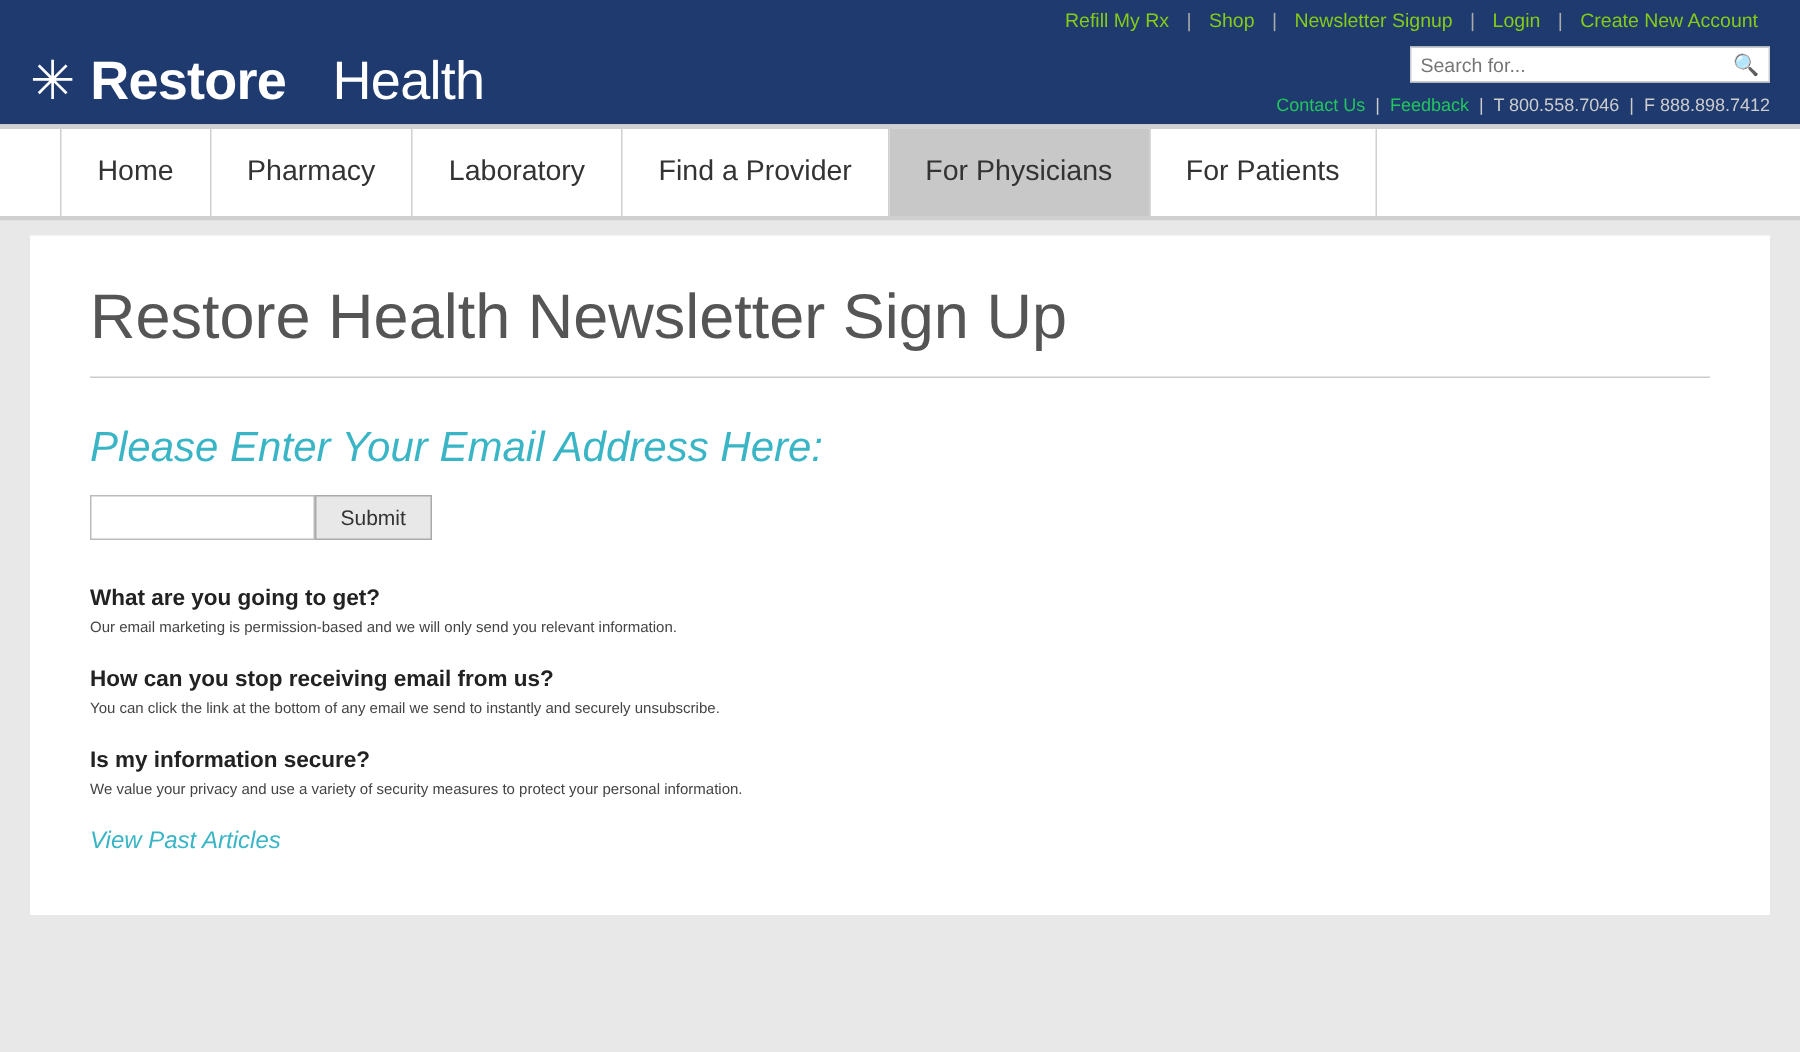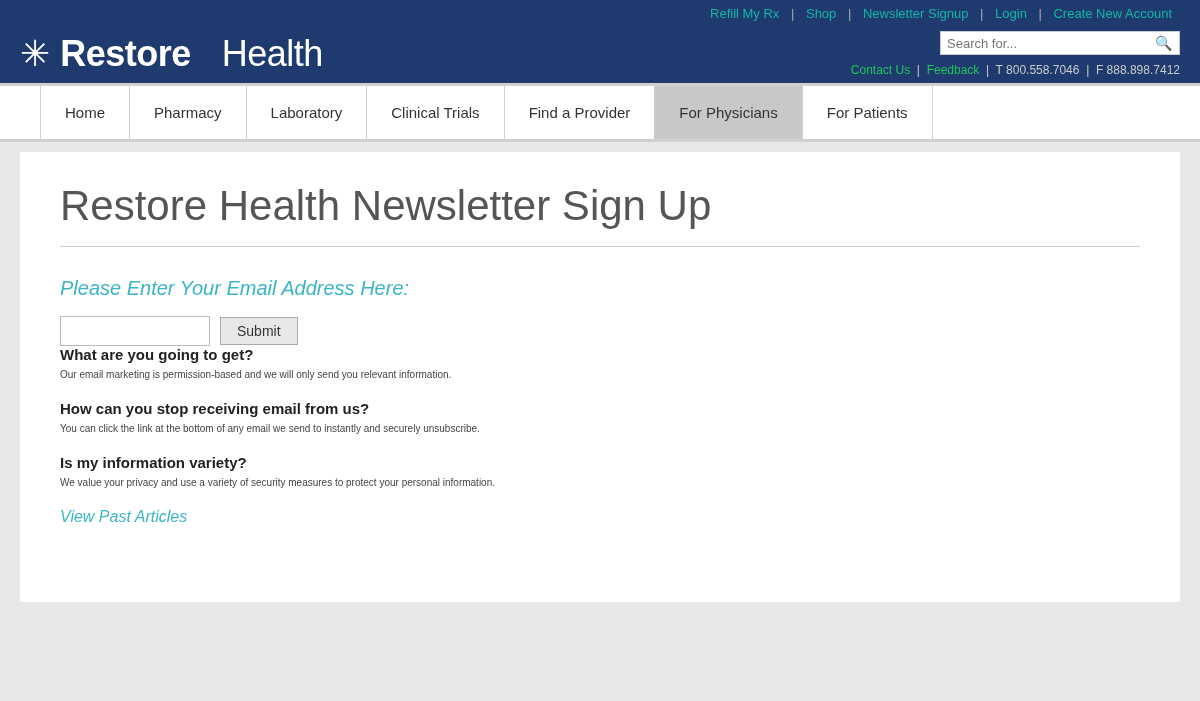--- a/index.html
+++ b/index.html
@@ -13,21 +13,21 @@
     }
     .top-links {
       display: flex;
       justify-content: flex-end;
       align-items: center;
       padding: 6px 20px 4px 20px;
       font-size: 13px;
       gap: 0;
     }
     .top-links a {
-      color: #14b8a6;
+      color: #84cc16;
       text-decoration: none;
       padding: 0 8px;
       font-size: 13px;
     }
     .top-links .separator {
       color: #aaa;
       font-size: 13px;
     }
 
     .header-middle {
@@ -98,21 +98,21 @@
     }
     .nav-bar {
       display: flex;
       align-items: stretch;
       padding: 0 20px;
       max-width: 1160px;
       margin: 0 auto;
     }
     .nav-item {
       padding: 18px 24px;
-      font-size: 15px;
+      font-size: 19px;
       color: #333;
       text-decoration: none;
       display: flex;
       align-items: center;
       border-right: 1px solid #d0d0d0;
       cursor: pointer;
       white-space: nowrap;
     }
     .nav-item:first-child { border-left: 1px solid #d0d0d0; }
     .nav-item.highlighted {
@@ -136,29 +136,28 @@
       margin-bottom: 16px;
     }
     .title-divider {
       border: none;
       border-top: 1px solid #ccc;
       margin-bottom: 30px;
     }
 
     .email-prompt {
       color: #3ab5c6;
-      font-size: 20px;
+      font-size: 28px;
       margin-bottom: 16px;
       font-style: italic;
     }
 
     .email-form {
       display: flex;
-      align-items: center;
-      gap: 10px;
+      margin-bottom: 30px;
     }
     .email-input {
       border: 1px solid #bbb;
       padding: 6px 8px;
       width: 150px;
       font-size: 14px;
       outline: none;
     }
     .submit-btn {
       background: #e8e8e8;
@@ -236,21 +235,20 @@
       </div>
     </div>
   </div>
 </div>
 
 <div class="nav-wrapper">
   <nav class="nav-bar">
     <a class="nav-item" href="#">Home</a>
     <a class="nav-item" href="#">Pharmacy</a>
     <a class="nav-item" href="#">Laboratory</a>
-    <a class="nav-item" href="#">Clinical Trials</a>
     <a class="nav-item" href="#">Find a Provider</a>
     <a class="nav-item highlighted" href="#">For Physicians</a>
     <a class="nav-item" href="#">For Patients</a>
   </nav>
 </div>
 
 <div class="page-wrapper">
   <h1 class="page-title">Restore Health Newsletter Sign Up</h1>
   <hr class="title-divider">
 
@@ -261,18 +259,18 @@
     <button class="submit-btn">Submit</button>
   </div>
 
   <div class="faq-section">
     <p class="faq-question">What are you going to get?</p>
     <p class="faq-answer">Our email marketing is permission-based and we will only send you relevant information.</p>
 
     <p class="faq-question">How can you stop receiving email from us?</p>
     <p class="faq-answer">You can click the link at the bottom of any email we send to instantly and securely unsubscribe.</p>
 
-    <p class="faq-question">Is my information variety?</p>
+    <p class="faq-question">Is my information secure?</p>
     <p class="faq-answer">We value your privacy and use a variety of security measures to protect your personal information.</p>
   </div>
 
   <a class="view-articles-link" href="#">View Past Articles</a>
 </div>
 
 </body></html>

